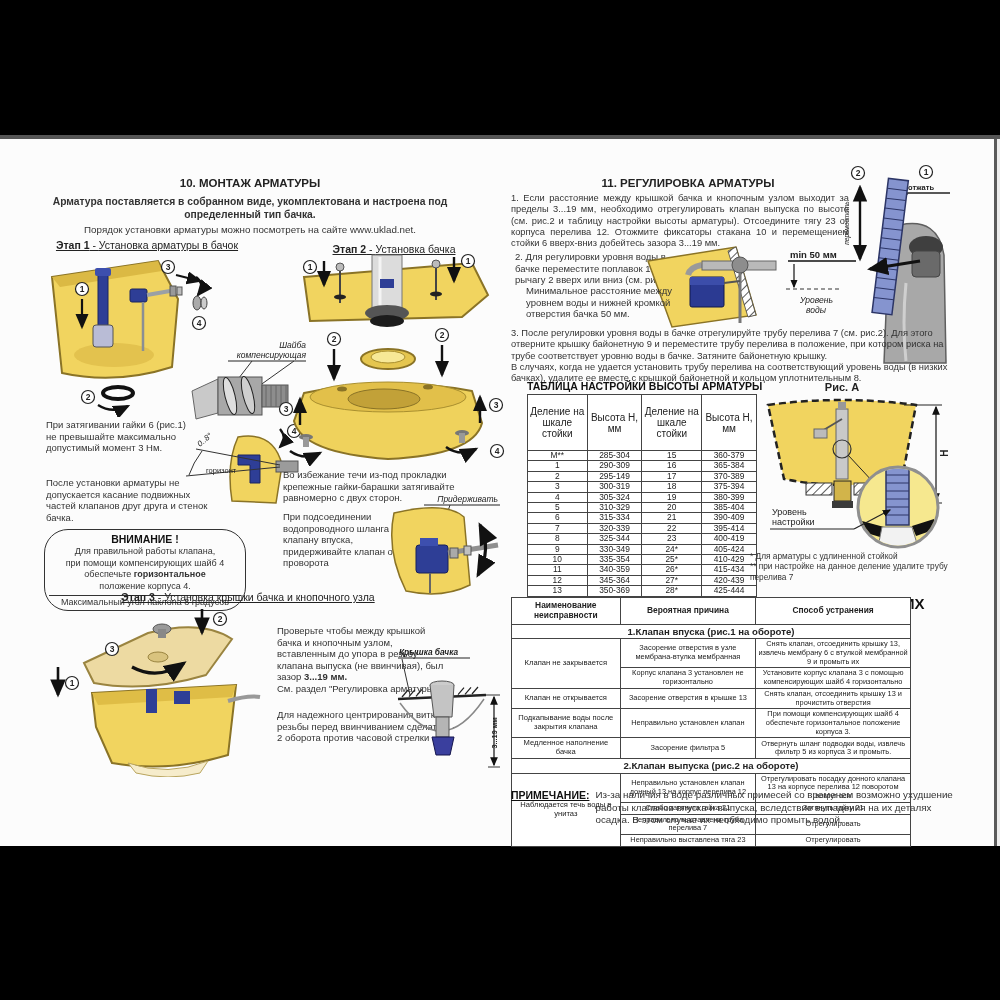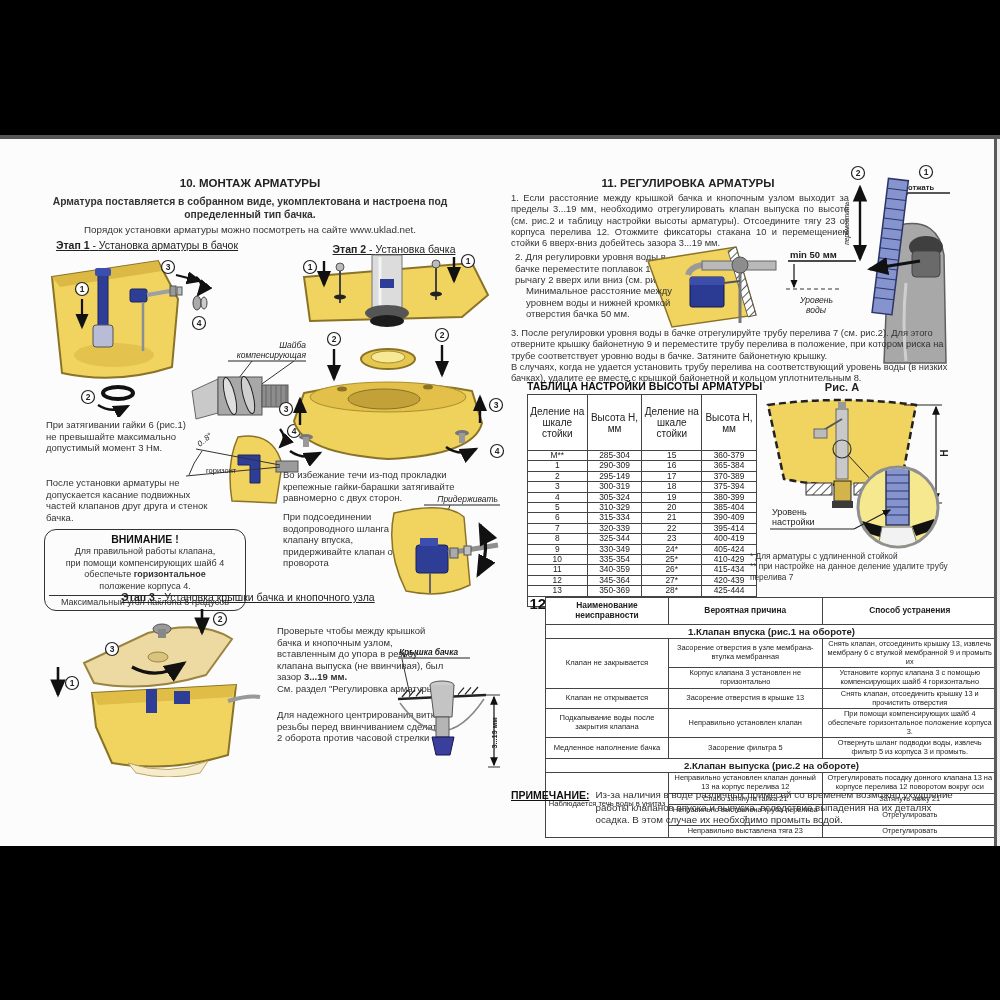--- a/index.html
+++ b/index.html
@@ -12,30 +12,30 @@
   .botbar{left:0;top:846px;width:1000px;height:154px;background:#000;}
   .edgeline{left:994px;top:139px;width:3px;height:707px;background:#5a5a5a;}
   .edgestrip{left:997px;top:139px;width:3px;height:707px;background:#ededed;}
   .t{font-size:9.5px;line-height:1.22;color:#333;}
   .b{font-weight:bold;}
   .c{text-align:center;}
   .j{text-align:justify;}
   .u{text-decoration:underline;}
   .h1{font-size:11.5px;font-weight:bold;color:#222;}
   .sh{font-size:10.5px;color:#222;}
-  .warnbox{border:1.6px solid #333;border-radius:12px;padding:3px 4px 2px 4px;text-align:center;
+  .warnbox{border:1.6px solid #333;border-radius:24px;padding:3px 4px 2px 4px;text-align:center;
            font-size:9px;line-height:1.28;color:#333;}
   .warnbox .wtitle{font-weight:bold;font-size:10.5px;color:#111;}
   .warnbox .wl5{border-top:1.2px solid #333;margin-top:2px;padding-top:1px;}
   table{border-collapse:collapse;background:#fff;}
   .htab{width:230px;}
   .htab th,.htab td{border:1px solid #444;text-align:center;padding:0 2px;}
   .htab th{font-size:10px;line-height:1.1;font-weight:normal;padding:11px 2px;color:#222;}
   .htab td{font-size:8.4px;line-height:1.12;height:9.4px;color:#222;}
-  .ftab{width:453px;table-layout:fixed;margin-left:34px;}
+  .ftab{width:400px;table-layout:fixed;}
   .ftab th,.ftab td{border:1px solid #444;text-align:center;padding:1px 2px;font-size:7.4px;line-height:1.18;color:#222;}
   .ftab th{font-size:8.4px;font-weight:bold;padding:3px 2px;}
   .ftab td.sect{font-weight:bold;font-size:9.6px;padding:1px;}
   .ftab td.fname{font-size:7.6px;}
   .noteblk{display:flex;font-size:9.8px;line-height:1.3;}
   .noteblk .nl{font-weight:bold;font-size:10.5px;color:#111;white-space:nowrap;margin-right:6px;text-decoration:underline;}
   svg text{fill:#222;}
   svg .num{font-size:8.5px;font-weight:bold;}
 </style>
 </head>

